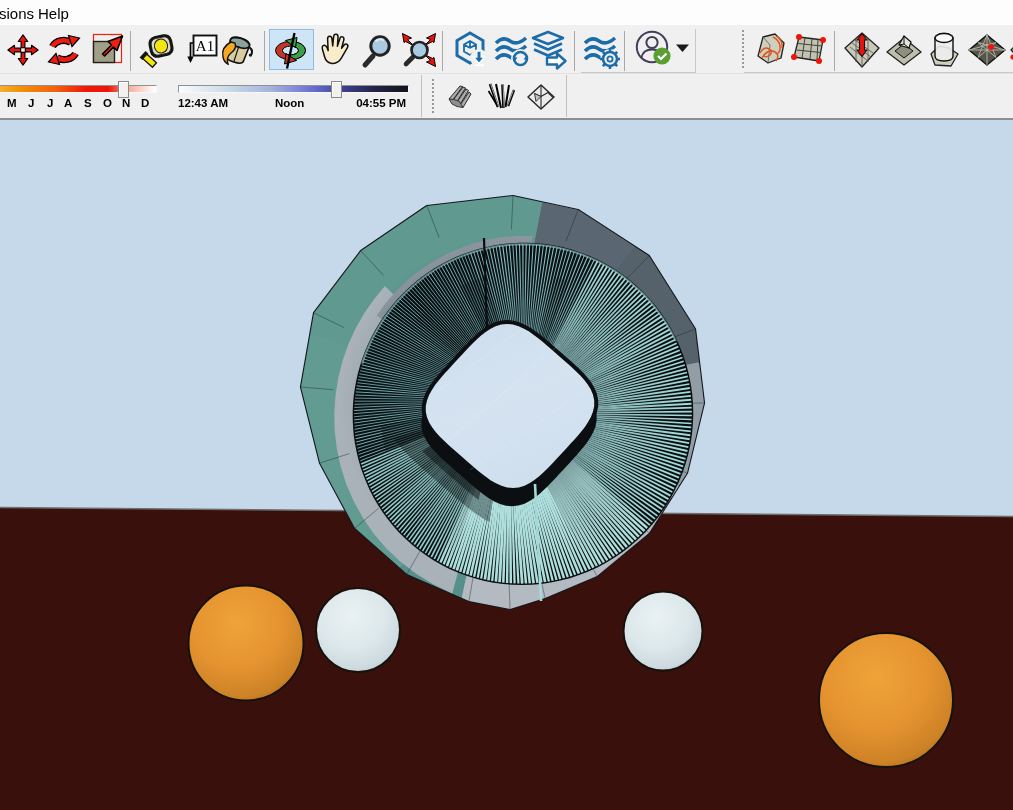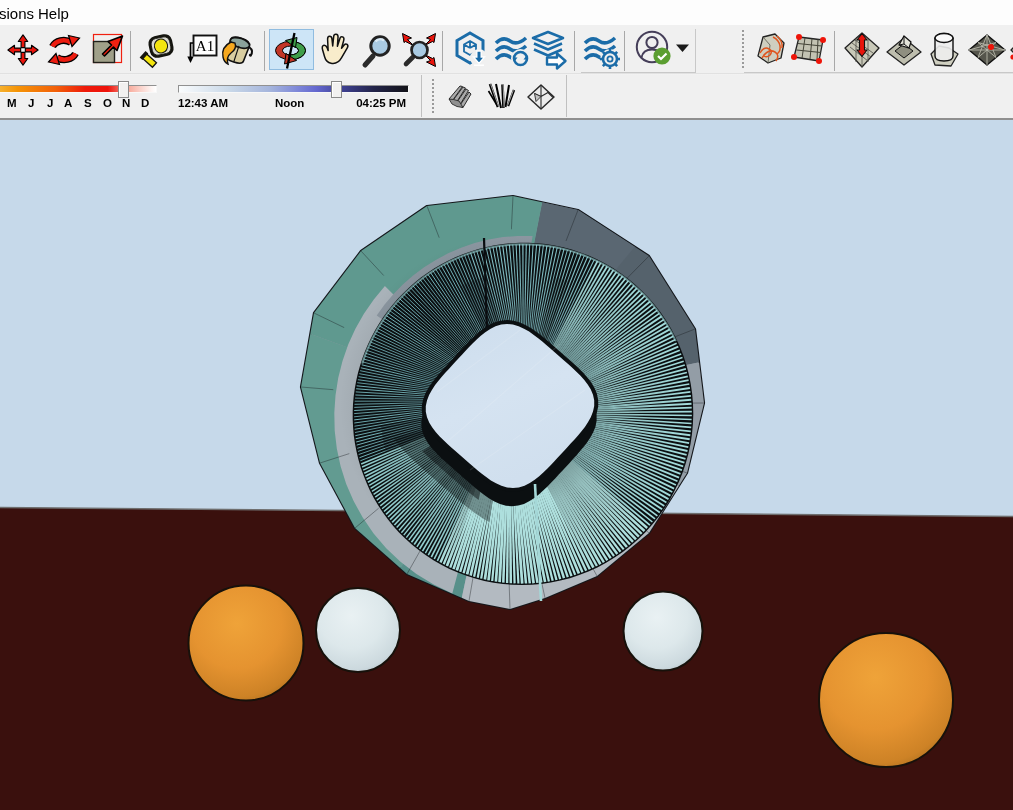--- a/index.html
+++ b/index.html
@@ -264,21 +264,21 @@
       <span class="abs" style="left:141px">D</span>
 </div>
 
 <div class="abs" style="left:178px;top:10px;width:229px;height:6px;border:1px solid #919191;border-right-color:#f8f8f8;border-bottom-color:#f8f8f8;
  background:linear-gradient(90deg,#fafcfd 0%,#c9d8e8 22%,#a4b4dc 40%,#7d86d8 52%,#6468cf 60%,#3d3f8e 72%,#23244a 85%,#131318 100%)"></div>
 
 <div class="abs" style="left:331px;top:6px;width:9px;height:15px;background:#f2f1f0;border:1px solid #8a8a8a;box-shadow:inset 1px 1px 0 #fff"></div>
 <div class="abs" style="left:178px;top:22px;width:230px;font-size:11.5px;font-weight:bold;color:#000">
 <span class="abs" style="left:0">12:43 AM</span>
 <span class="abs" style="left:97px">Noon</span>
-<span class="abs" style="right:2px">04:25 PM</span>
+<span class="abs" style="right:2px">04:55 PM</span>
 </div>
 
 <div class="abs" style="left:421px;top:0;width:1px;height:42px;background:#c0c0c0"></div>
 <div class="abs" style="left:432px;top:4px;width:2px;height:34px;background-image:repeating-linear-gradient(#9a9a9a 0 2px,#f0f0f0 2px 4px)"></div>
 
 <svg class="ic" style="left:447px;top:9px" width="26" height="25" viewBox="0 0 26 25">
  <g stroke="#2a2a2a" stroke-width="1" fill="#aaa">
   <path d="M2 15 L13 2 L15.5 2.5 L5.5 16.5 Z"></path>
   <path d="M5.5 17 L16 3 L18.5 4 L9 19 Z"></path>
   <path d="M9 19.5 L19 5 L21.5 6.5 L12.5 21.5 Z"></path>

